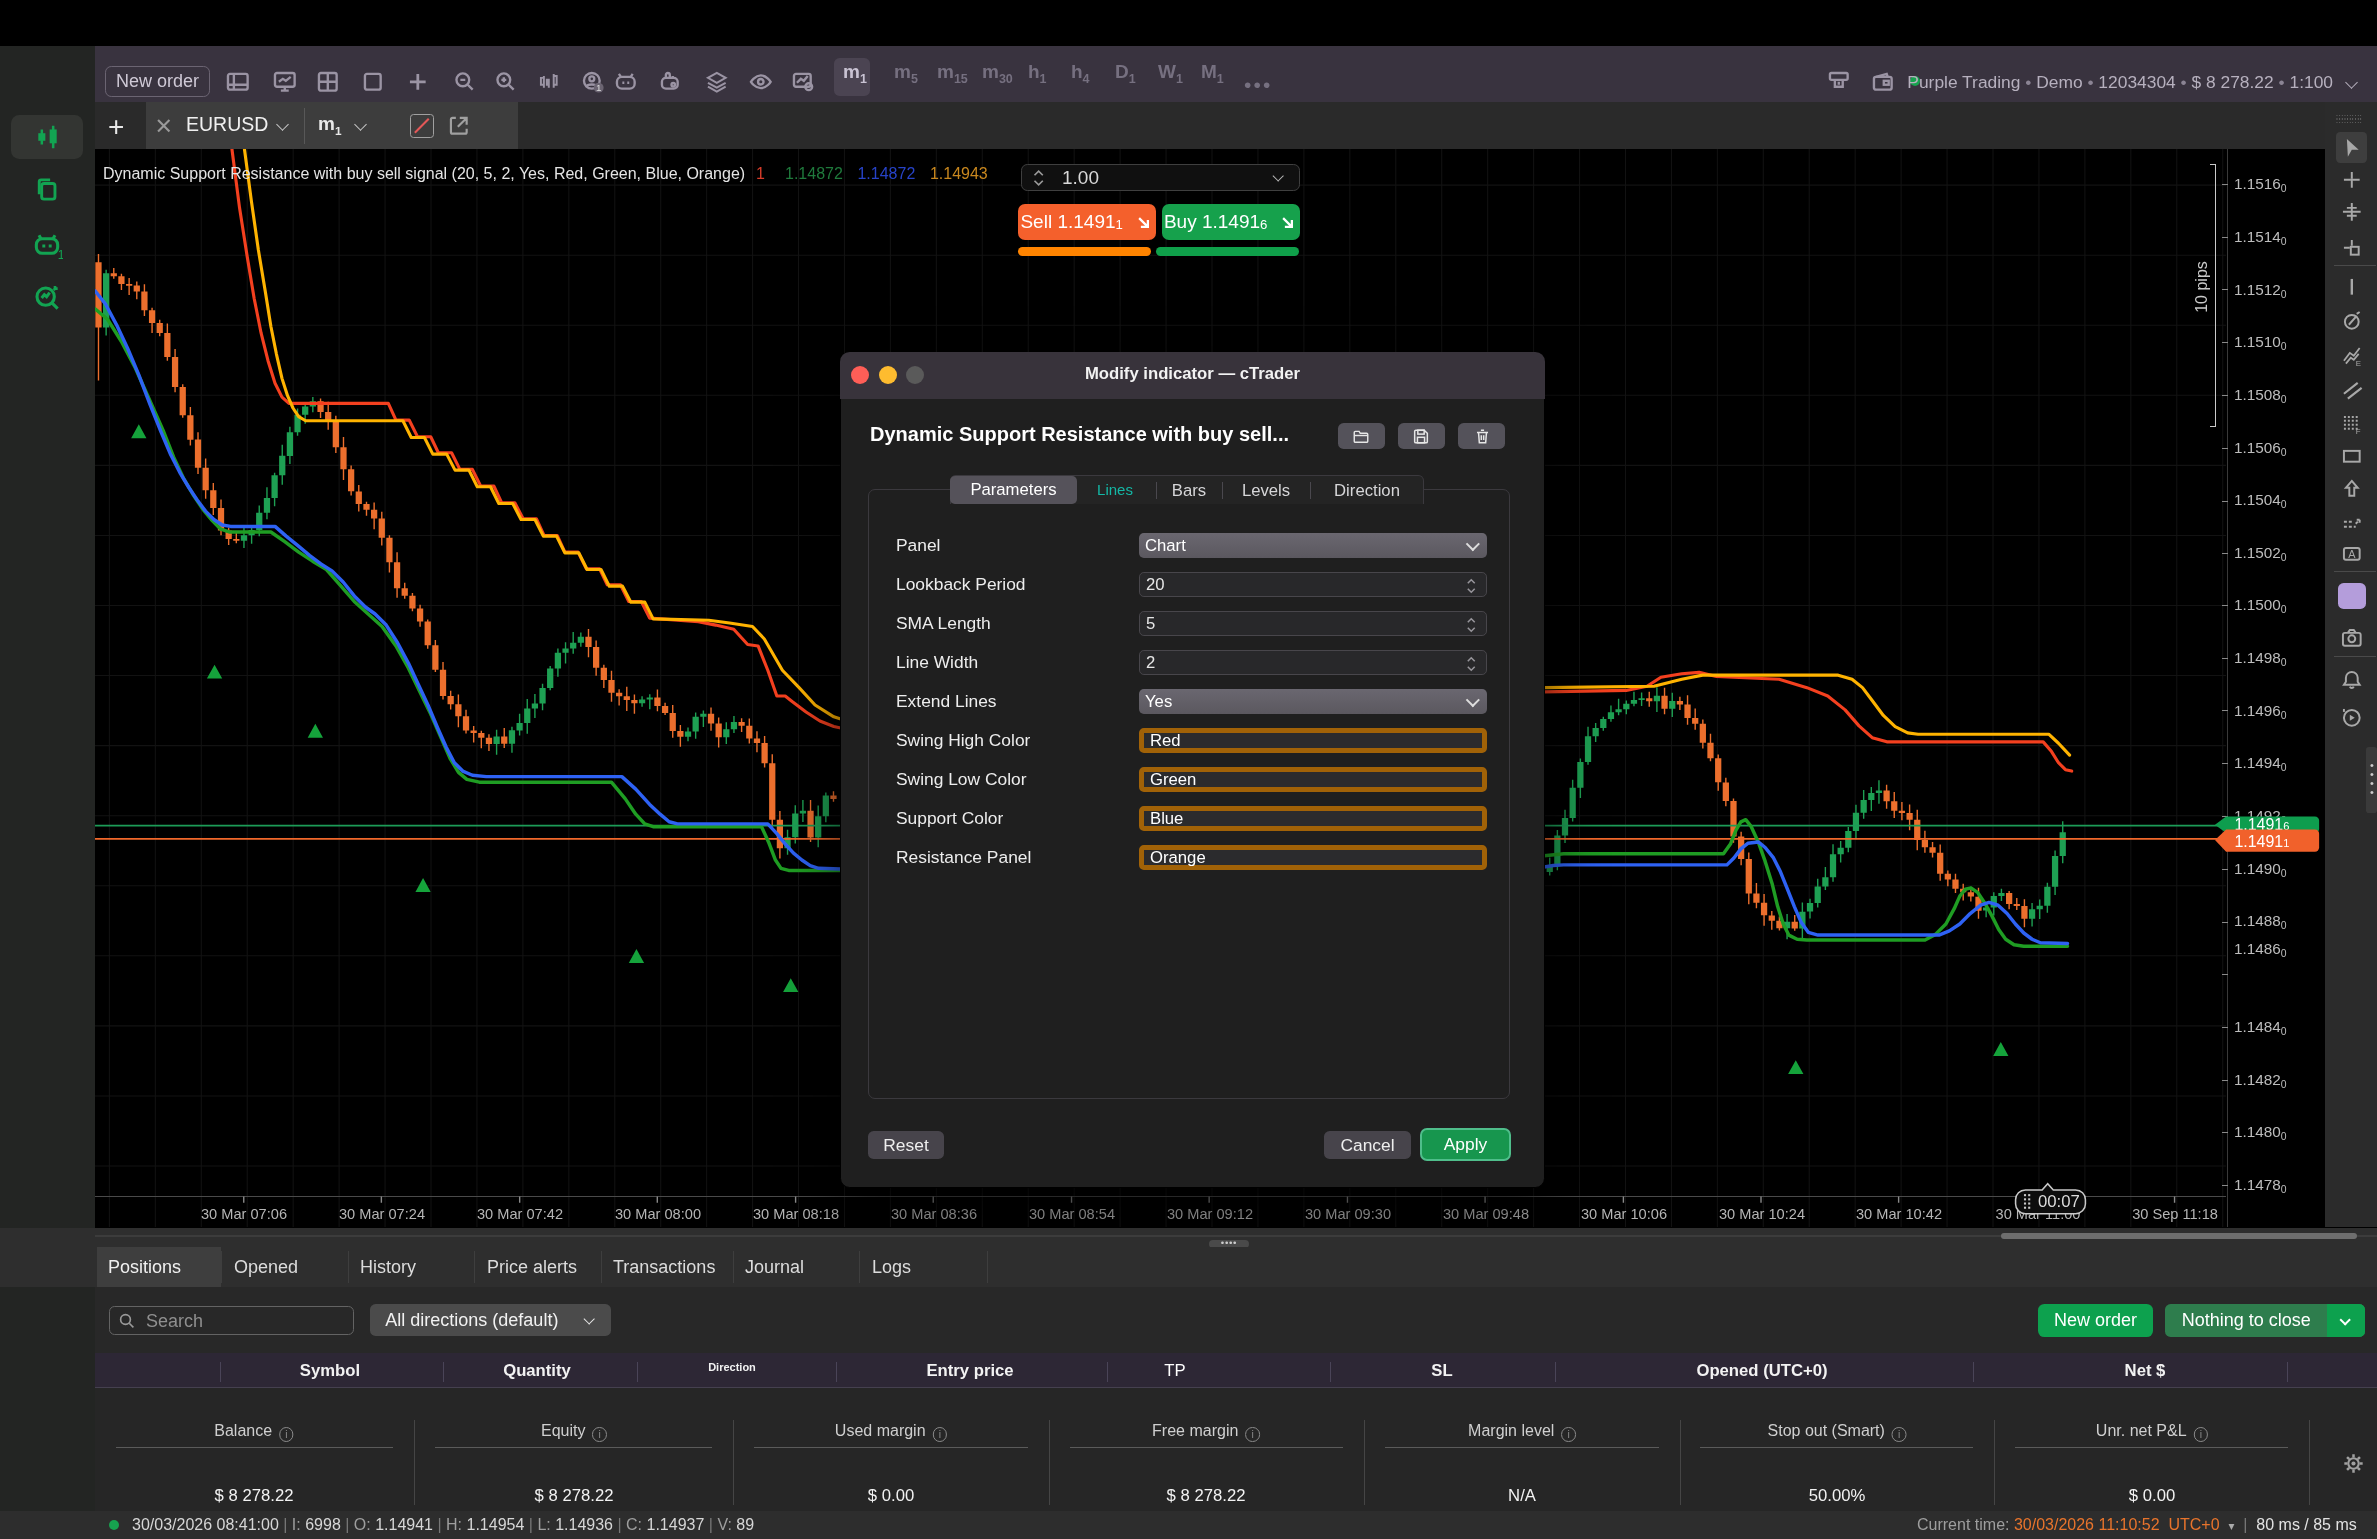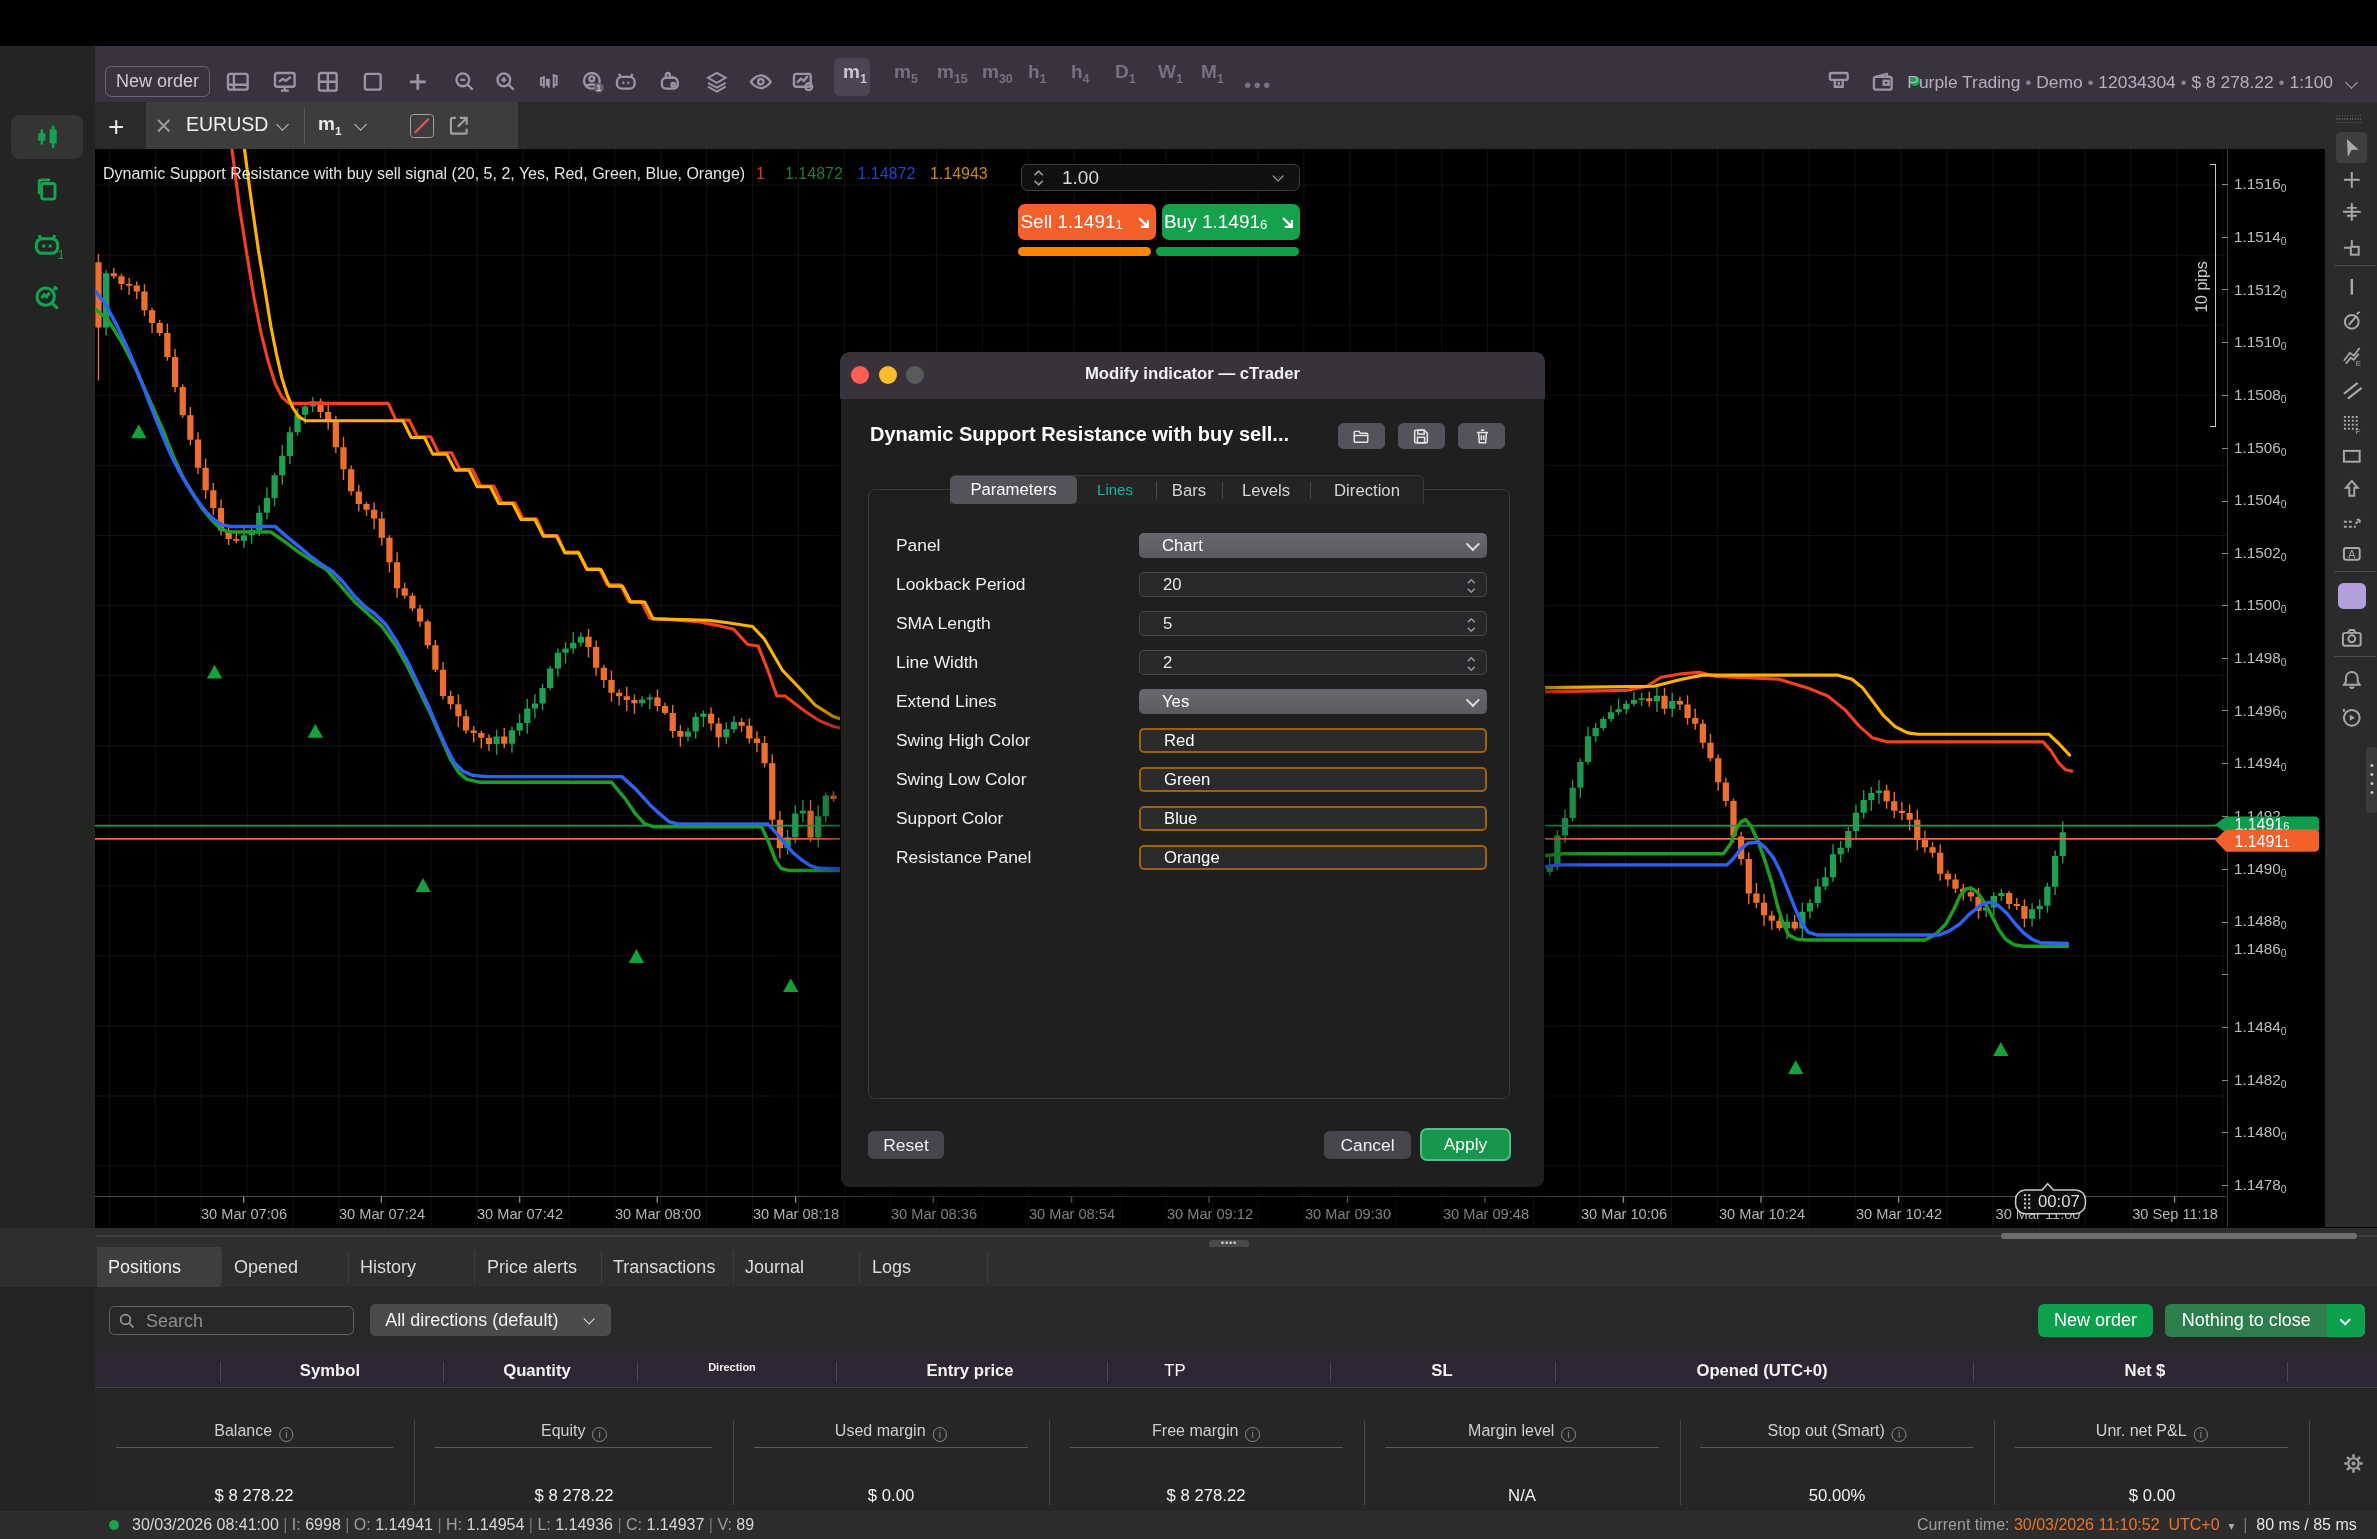--- a/index.html
+++ b/index.html
@@ -4,24 +4,24 @@
 body{background:#000;font-family:"Liberation Sans",sans-serif;}
 #app{position:relative;width:2377px;height:1539px;background:#000;overflow:hidden}
 .a{position:absolute}
 .ic{stroke:#9B94A4;fill:none;stroke-width:2.4}
 .tf{position:absolute;top:61px;color:#767080;font-size:19px;font-weight:700}
 .tf sub{font-size:12.5px}
 .pricelab{position:absolute;left:2234px;color:#BDBDBD;font-size:15.3px;white-space:nowrap}
 .pricelab .z{font-size:10.4px;vertical-align:-2.8px}
 .timelab{position:absolute;top:1206px;color:#B5B5B5;font-size:14.6px;white-space:nowrap;transform:translateX(-50%)}
 .dlg-row-label{position:absolute;left:896px;color:#EDEDED;font-size:17.4px}
-.fld{position:absolute;left:1139px;width:348px;height:25px;border-radius:4.9px;font-size:16.7px;color:#fff;display:flex;align-items:center;padding:0 23px}
+.fld{position:absolute;left:1139px;width:348px;height:25px;border-radius:4.9px;font-size:16.7px;color:#fff;display:flex;align-items:center;padding:0 6px}
 .fld.drop{background:linear-gradient(#6A6770,#5B585F);}
 .fld.spin{background:#28282A;border:1px solid #48464B;color:#E6E6E6}
-.fld.txt{background:#2B2B2D;border:2px solid #a16207}
+.fld.txt{background:#2B2B2D;border:5px solid #a16207}
 .chev{position:absolute;right:9.7px;top:6.3px;width:9.7px;height:9.7px;border-right:2.1px solid #DDD;border-bottom:2.1px solid #DDD;transform:rotate(45deg)}
 .gbtn{position:absolute;background:#0DA14E;border-radius:6.3px;color:#fff;font-size:18px;display:flex;align-items:center;justify-content:center}
 .btabsep{position:absolute;top:1251px;width:1.4px;height:32px;background:#3E3E3E}
 .hdrsep{position:absolute;top:1362px;width:1.4px;height:19.5px;background:#4A4458}
 .sumsep{position:absolute;top:1420px;width:1.4px;height:85px;background:#454545}
 .sumlab{position:absolute;top:1422px;color:#CFCFCF;font-size:16px;transform:translateX(-50%);white-space:nowrap}
 .sumval{position:absolute;top:1486px;color:#F2F2F2;font-size:16.7px;transform:translateX(-50%);white-space:nowrap}
 .info{display:inline-block;width:14.6px;height:14.6px;border:1px solid #8A8A8A;border-radius:50%;color:#8A8A8A;font-size:10.4px;text-align:center;line-height:14px;vertical-align:-2.1px;margin-left:7px}
 .sumline{position:absolute;top:1447px;height:0.7px;background:#5A5A5A}
 </style></head><body>

